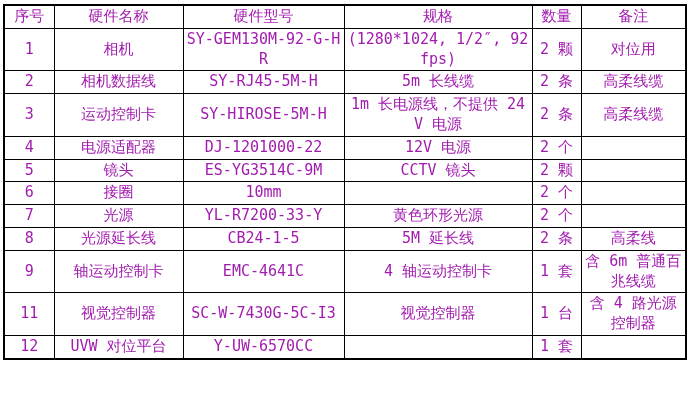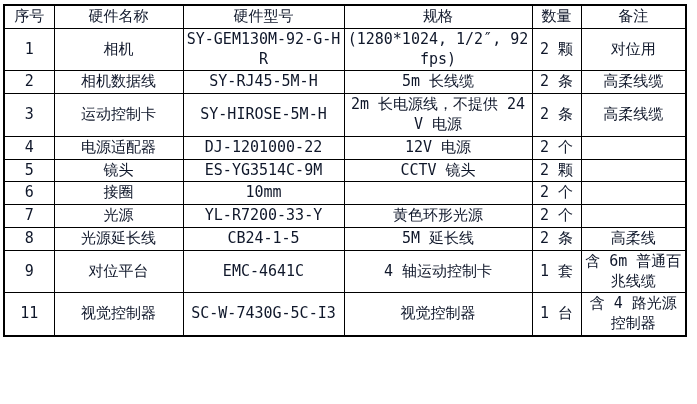--- a/index.html
+++ b/index.html
@@ -12,21 +12,21 @@
   }
   #hw-table {
     border-collapse: collapse;
     table-layout: fixed;
     margin: 4px 0 0 3px;
     width: 682px;
     border: 2px solid #000000;
     font-family: "DejaVu Sans Mono", "DejaVu Sans", sans-serif;
     font-size: 15px;
     line-height: 1.32;
-    color: #0f172a;
+    color: #a21caf;
   }
   #hw-table th, #hw-table td {
     border: 1px solid #000000;
     text-align: center;
     vertical-align: middle;
     padding: 1px 3px;
     word-break: break-all;
     white-space: pre-line;
     background: #ffffff;
     font-weight: normal;
@@ -79,21 +79,21 @@
         <td>相机数据线</td>
         <td>SY-RJ45-5M-H</td>
         <td>5m 长线缆</td>
         <td>2 条</td>
         <td>高柔线缆</td>
       </tr>
       <tr style="height: 31px;">
         <td>3</td>
         <td>运动控制卡</td>
         <td>SY-HIROSE-5M-H</td>
-        <td>2m 长电源线，不提供 24V 电源</td>
+        <td>1m 长电源线，不提供 24V 电源</td>
         <td>2 条</td>
         <td>高柔线缆</td>
       </tr>
       <tr style="height: 19px;">
         <td>4</td>
         <td>电源适配器</td>
         <td>DJ-1201000-22</td>
         <td>12V 电源</td>
         <td>2 个</td>
         <td></td>
@@ -125,28 +125,36 @@
       <tr style="height: 19px;">
         <td>8</td>
         <td>光源延长线</td>
         <td>CB24-1-5</td>
         <td>5M 延长线</td>
         <td>2 条</td>
         <td>高柔线</td>
       </tr>
       <tr style="height: 35px;">
         <td>9</td>
-        <td>对位平台</td>
+        <td>轴运动控制卡</td>
         <td>EMC-4641C</td>
         <td>4 轴运动控制卡</td>
         <td>1 套</td>
         <td>含 6m 普通百兆线缆</td>
       </tr>
       <tr style="height: 34px;">
         <td>11</td>
         <td>视觉控制器</td>
         <td>SC-W-7430G-5C-I3</td>
         <td>视觉控制器</td>
         <td>1 台</td>
         <td>含 4 路光源控制器</td>
       </tr>
+      <tr style="height: 20px;">
+        <td>12</td>
+        <td>UVW 对位平台</td>
+        <td>Y-UW-6570CC</td>
+        <td></td>
+        <td>1 套</td>
+        <td></td>
+      </tr>
     </tbody>
 </table>
 
 </body></html>

